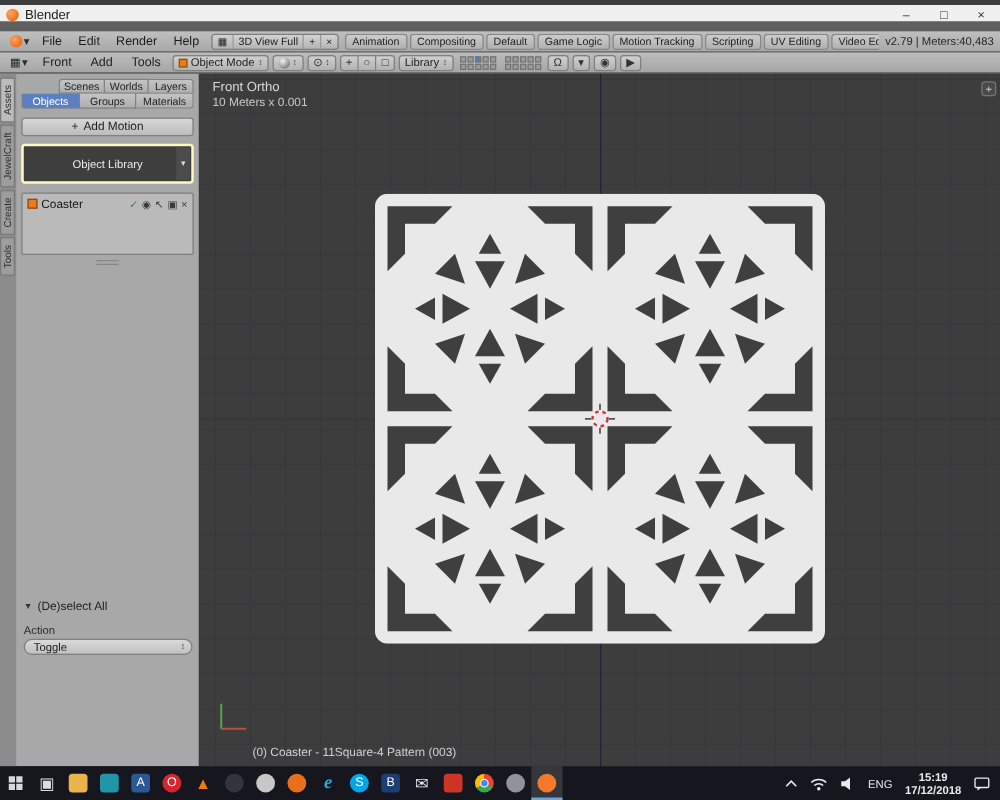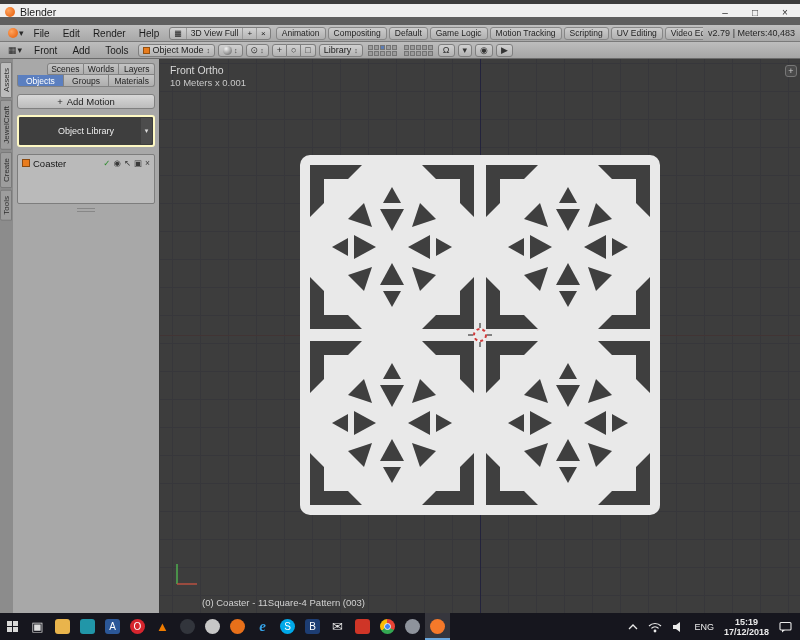--- a/index.html
+++ b/index.html
@@ -241,20 +241,31 @@
           <span class="obj-ico"></span>
           <span class="lbl">Coaster</span>
           <button class="mini check">✓</button>
           <button class="mini">◉</button>
           <button class="mini">↖</button>
           <button class="mini">▣</button>
           <button class="mini">×</button>
         </div>
       </div>
       <div class="grip"></div>
+      <div class="operator">
+        <div class="op-title">
+          <span class="op-caret">▼</span>
+          <span>(De)select All</span>
+        </div>
+        <div class="op-field-label">Action</div>
+        <div class="op-dd">
+          <span>Toggle</span>
+          <span class="ud">↕</span>
+        </div>
+      </div>
     </div>
   </div>
 
   <div class="viewport">
     <div class="zaxis"></div>
     <div class="xaxis"></div>
 
     <div class="coaster-wrap">
       <svg width="360" height="360" viewBox="0 0 360 360">
         <defs>

